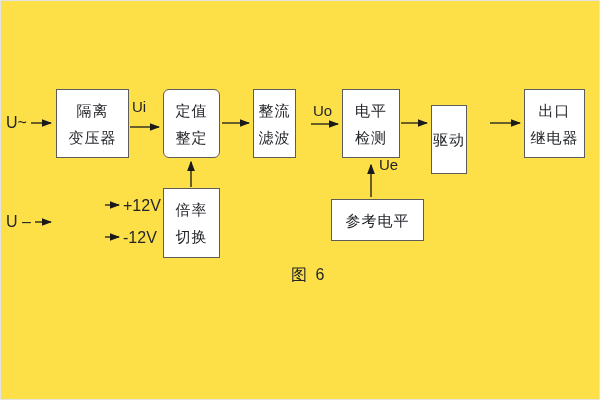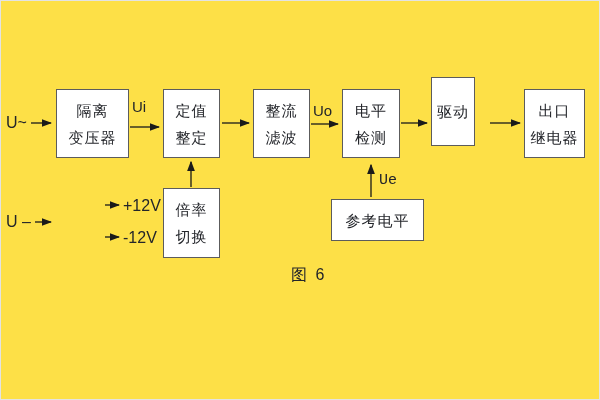--- a/index.html
+++ b/index.html
@@ -60,36 +60,36 @@
     <line x1="104" y1="204" x2="118" y2="204" marker-end="url(#ah)"></line>
     <line x1="104" y1="236" x2="118" y2="236" marker-end="url(#ah)"></line>
     <line x1="34" y1="221" x2="50" y2="221" marker-end="url(#ah)"></line>
   </svg>
 
   <div class="block" style="left:55px; top:88px; width:73px; height:69px;">
     <span>隔离</span>
     <span>变压器</span>
   </div>
 
-  <div class="block" style="left:162px; top:88px; width:57px; height:69px;">
+  <div class="block" style="left:162px; top:88px; width:57px; height:69px;border-radius:6px;">
     <span>定值</span>
     <span>整定</span>
   </div>
 
-  <div class="block" style="left:252px; top:88px; width:57px; height:69px;">
+  <div class="block" style="left:252px; top:88px; width:43px; height:69px;">
     <span>整流</span>
     <span>滤波</span>
   </div>
 
   <div class="block" style="left:341px; top:88px; width:58px; height:69px;">
     <span>电平</span>
     <span>检测</span>
   </div>
 
-  <div class="block" style="left:430px; top:76px; width:44px; height:69px;">
+  <div class="block" style="left:430px; top:104px; width:36px; height:69px;">
     <span>驱动</span>
   </div>
 
   <div class="block" style="left:523px; top:88px; width:61px; height:69px;justify-content:center;">
     <span>出口</span>
     <span>继电器</span>
   </div>
 
 
   <div class="block" style="left:162px; top:187px; width:57px; height:70px;">
@@ -102,21 +102,21 @@
   </div>
 
   <div class="lbl big" style="left:5px; top:113px;">U~</div>
 
   <div class="lbl big" style="left:5px; top:212px;">U –</div>
 
   <div class="lbl" style="left:131px; top:98px;">Ui</div>
 
   <div class="lbl" style="left:312px; top:102px;">Uo</div>
 
-  <div class="lbl" style="left:378px; top:172px;font-family:Liberation Mono, monospace;">Ue</div>
+  <div class="lbl" style="left:378px; top:156px;">Ue</div>
 
   <div class="lbl big" style="left:122px; top:196px;">+12V</div>
 
   <div class="lbl big" style="left:122px; top:228px;">-12V</div>
 
   <div class="lbl big" style="left:290px; top:265px; letter-spacing:2px;">图 6</div>
 
 </div>
 
 </body></html>

